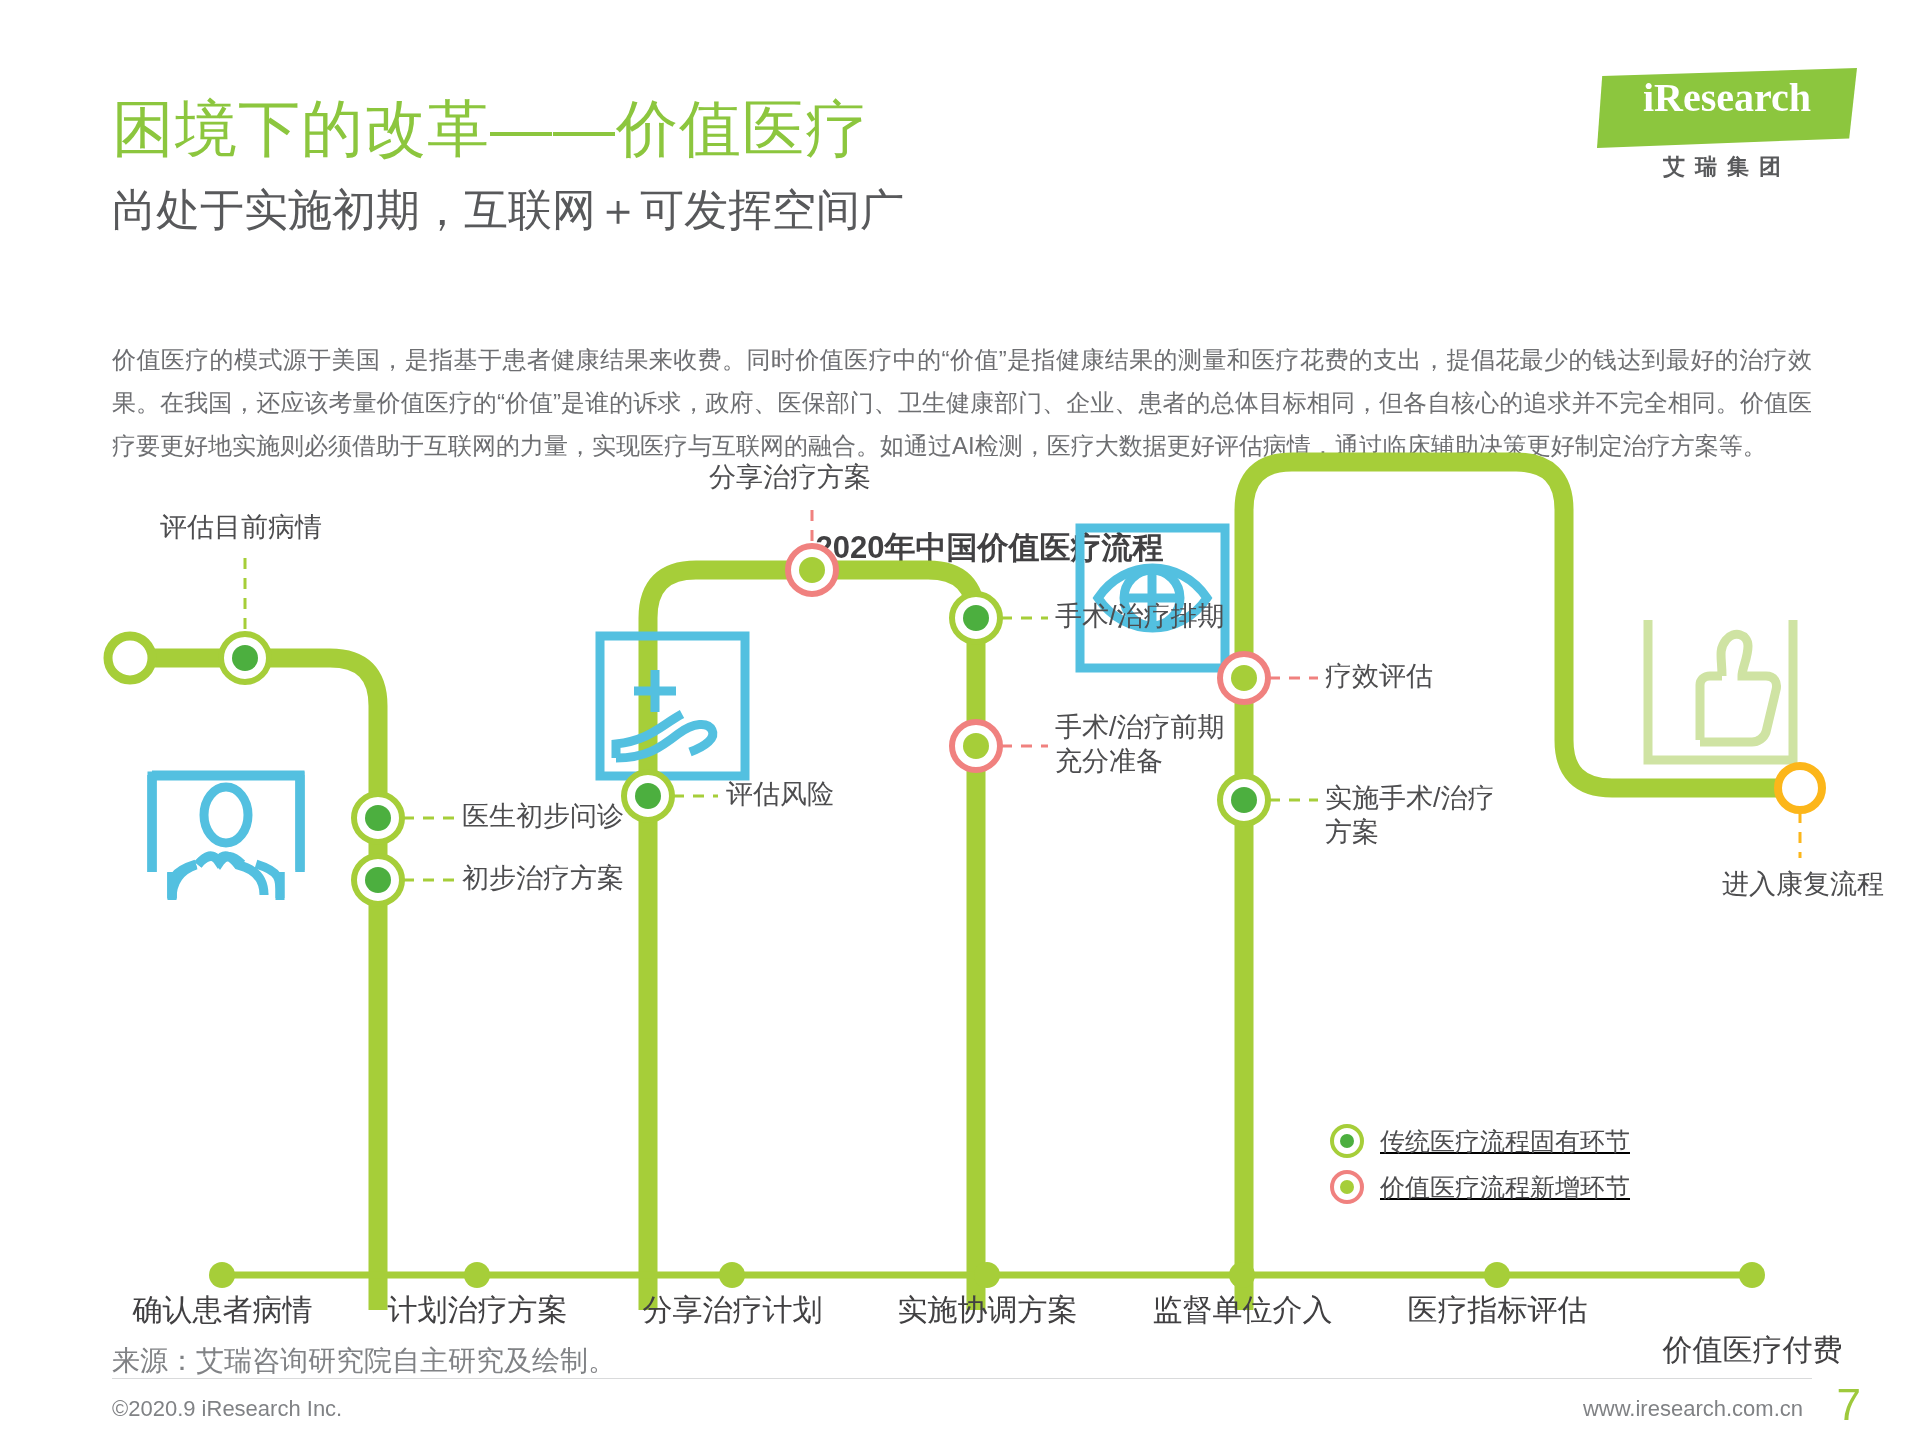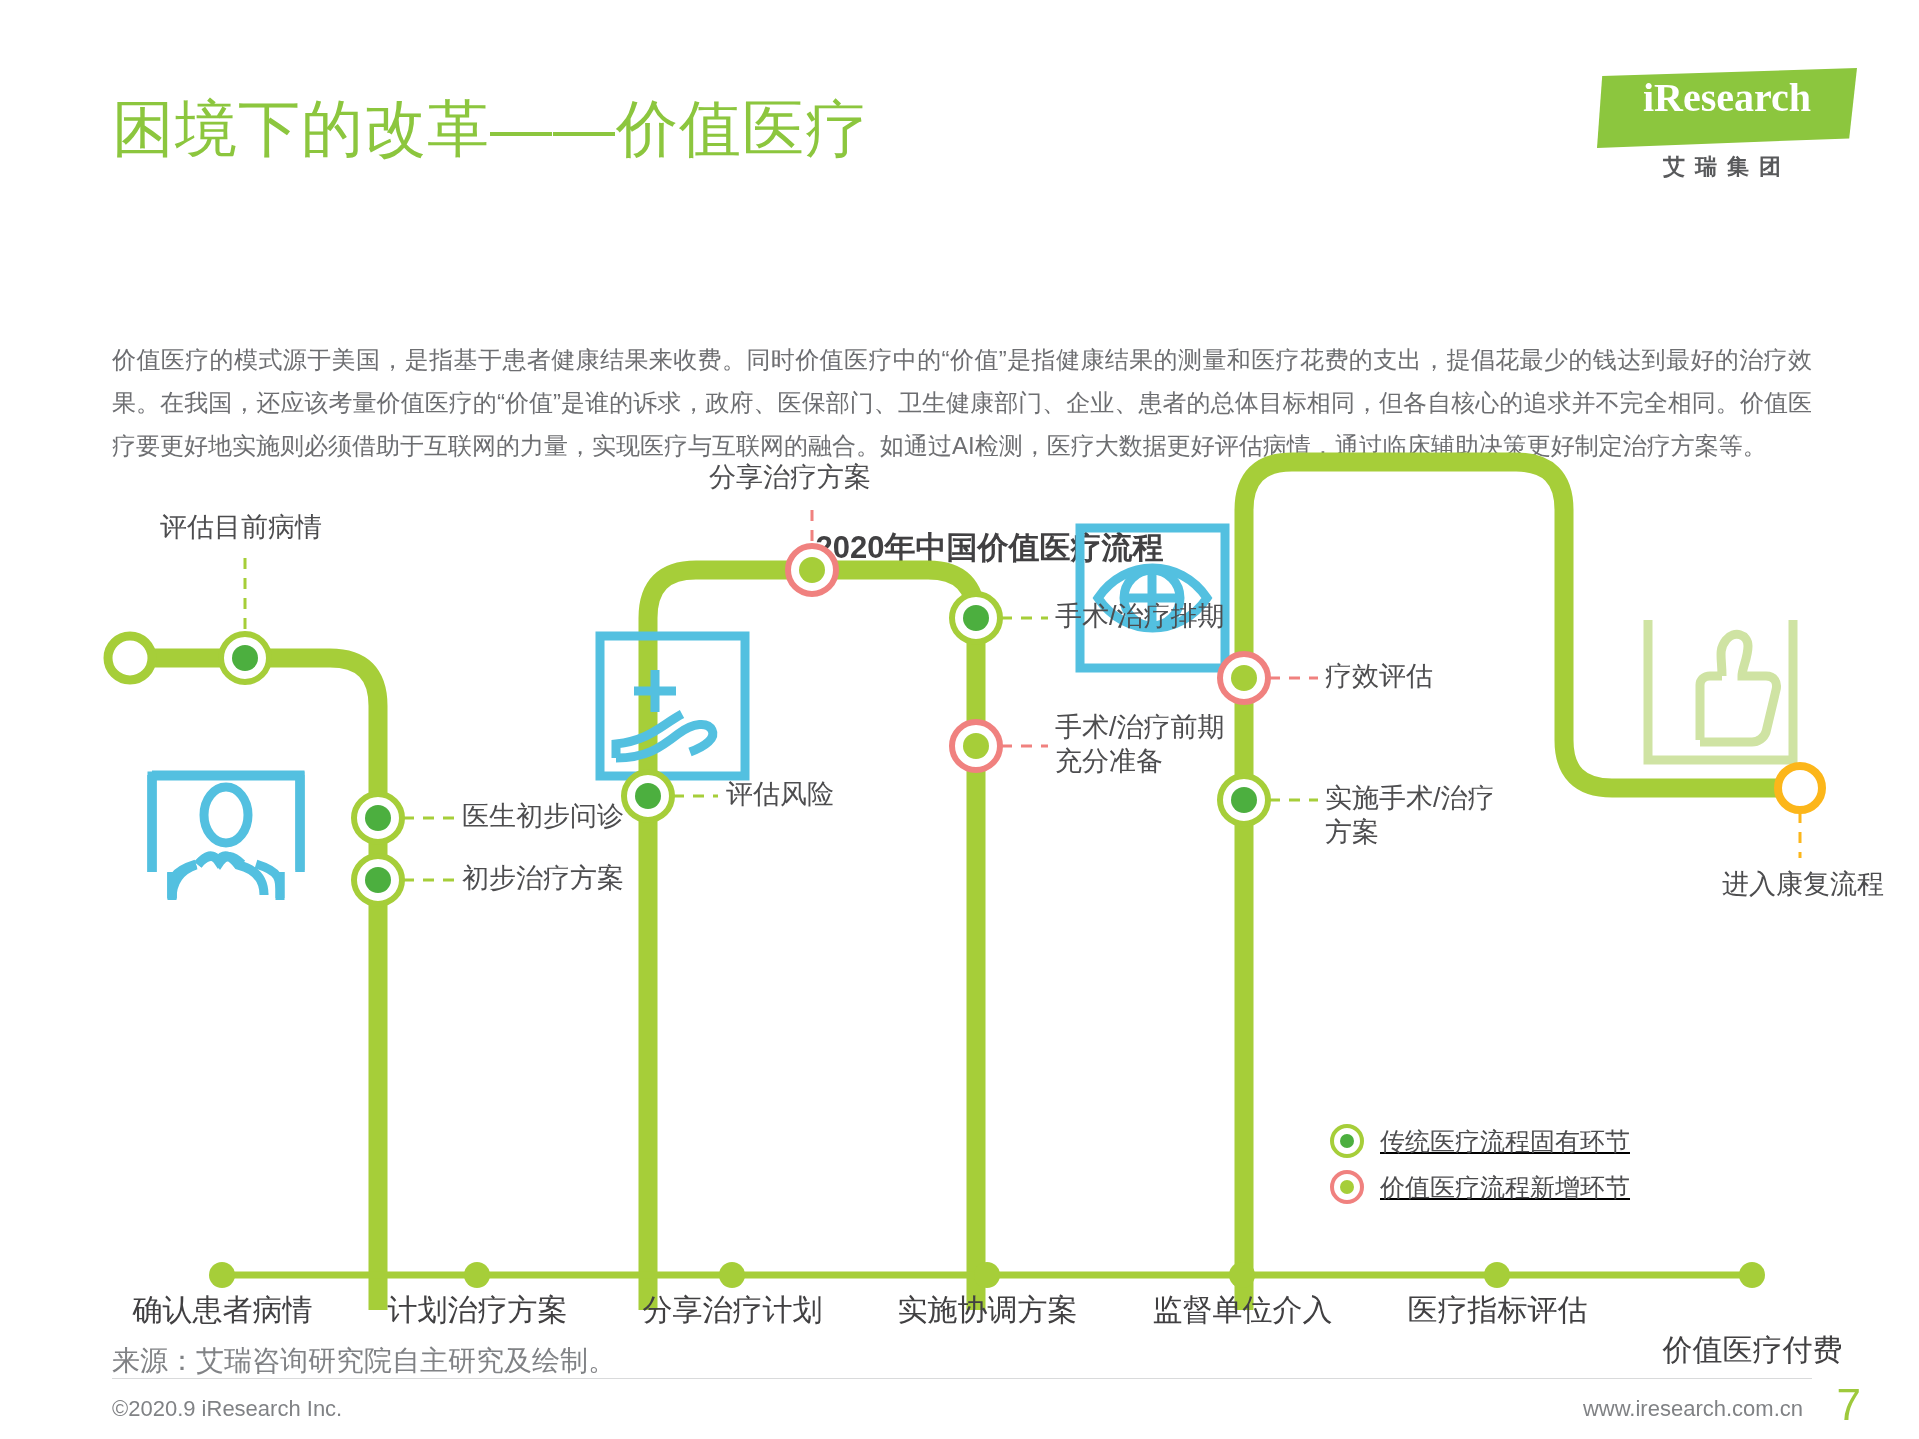--- a/index.html
+++ b/index.html
@@ -201,20 +201,21 @@
     color: #9ec93c;
     font-weight: 400;
   }
 </style>
 </head>
 <body>
 
 <div id="page">
 
   <div class="title-main">困境下的改革——价值医疗</div>
+  <div class="title-sub">尚处于实施初期，互联网＋可发挥空间广</div>
 
   <div class="logo-wrap">
     <div class="logo-shape"></div>
     <div class="logo-text">iResearch</div>
     <div class="logo-cn">艾瑞集团</div>
   </div>
 
   <div class="body-text">价值医疗的模式源于美国，是指基于患者健康结果来收费。同时价值医疗中的“价值”是指健康结果的测量和医疗花费的支出，提倡花最少的钱达到最好的治疗效果。在我国，还应该考量价值医疗的“价值”是谁的诉求，政府、医保部门、卫生健康部门、企业、患者的总体目标相同，但各自核心的追求并不完全相同。价值医疗要更好地实施则必须借助于互联网的力量，实现医疗与互联网的融合。如通过AI检测，医疗大数据更好评估病情，通过临床辅助决策更好制定治疗方案等。</div>
 
   <div class="chart-title">2020年中国价值医疗流程</div>

